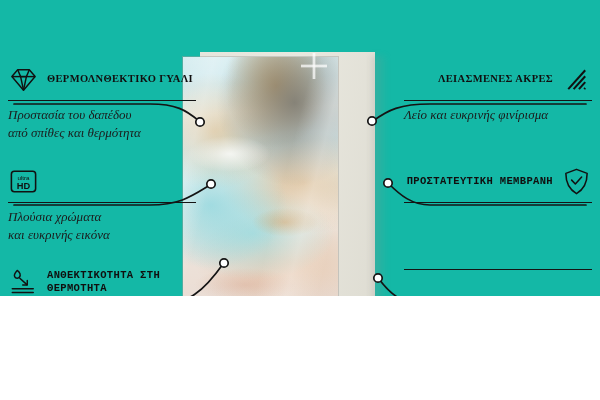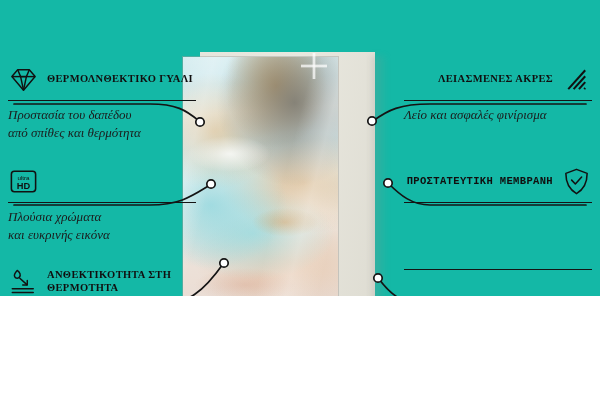--- a/index.html
+++ b/index.html
@@ -83,21 +83,21 @@
   .f-icon{width:31px;height:31px;flex:0 0 31px;display:block;}
   .f-title{
     font-size:10.5px;font-weight:bold;letter-spacing:.35px;line-height:1.22;
     text-transform:uppercase;color:#100f0f;
   }
   .f-rule{height:0;border-top:1.4px solid #141414;margin:4px 0 5px 0;}
   .f-sub{font-size:13px;line-height:1.36;color:#1b1b1b;font-style:italic;}
 
   .feature#feat-0{top:62px;}
   .feature#feat-1{top:164px;}
-  .feature#feat-2{top:265px;}
+  .feature#feat-2{top:265px;font-family:Liberation Mono, monospace;}
   .feature#feat-3{top:62px;}
   .feature#feat-4{top:164px;font-family:Liberation Mono, monospace;}
   .feature#feat-5{top:265px;}
 </style>
 </head>
 <body>
 
 <div id="stage">
 
   <div id="product-area">
@@ -187,21 +187,21 @@
         <g stroke="#111" stroke-width="2.1" stroke-linecap="butt">
           <path d="M7.5,26 L25,6.5"></path>
           <path d="M13,26 L25,12.6"></path>
           <path d="M18.5,26 L25,18.7"></path>
           <path d="M24,26 L25,24.8"></path>
         </g>
       </svg>
       <div class="f-title">ΛΕΙΑΣΜΕΝΕΣ ΑΚΡΕΣ</div>
     </div>
     <div class="f-rule"></div>
-    <div class="f-sub">Λείο και ασφαλές φινίρισμα</div>
+    <div class="f-sub">Λείο και ευκρινής φινίρισμα</div>
   </div>
 
   <div class="feature right" id="feat-4">
     <div class="f-head">
       <svg class="f-icon" viewBox="0 0 32 32">
         <g fill="none" stroke="#111" stroke-width="1.6" stroke-linecap="round" stroke-linejoin="round">
           <path d="M16,3.5 L27,7.6 C27,17.5 23.2,24.5 16,28.5 C8.8,24.5 5,17.5 5,7.6 Z"></path>
           <path d="M11,14.6 L14.8,18.6 L21.3,11.4"></path>
         </g>
       </svg>

